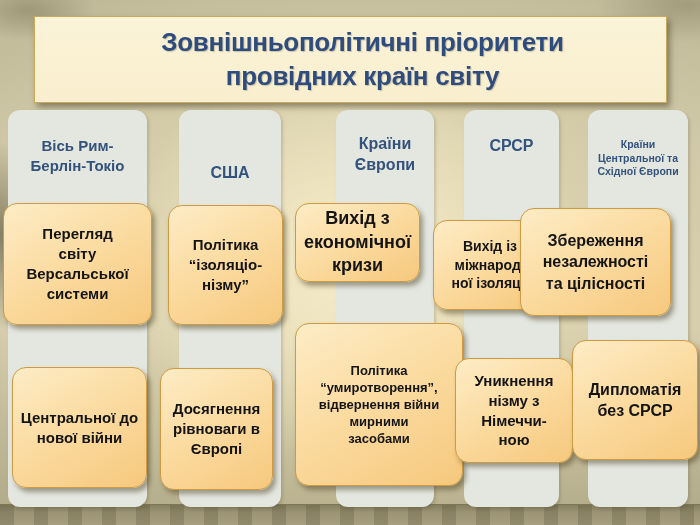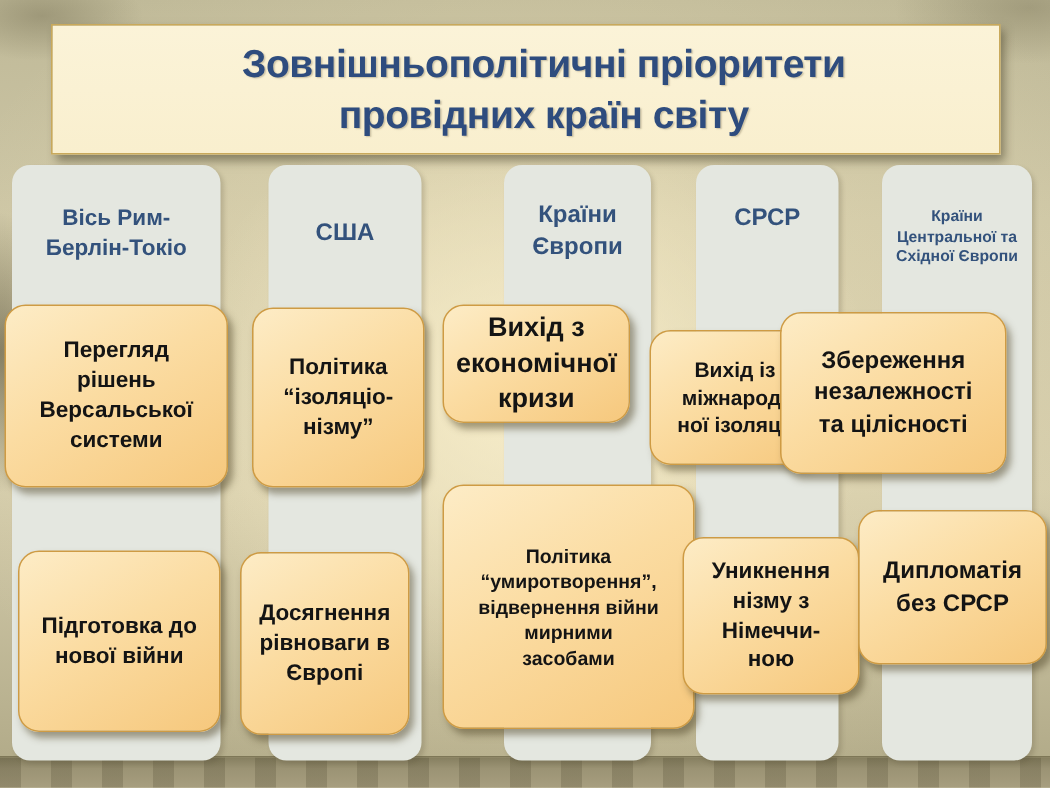--- a/index.html
+++ b/index.html
@@ -49,21 +49,21 @@
   .bar2{left:179px;width:102px;}
   .bar3{left:336px;width:98px;}
   .bar4{left:464px;width:95px;}
   .bar5{left:588px;width:100px;}
   .hdr{
     width:100%;box-sizing:border-box;padding:0 4px;
     font-weight:bold;color:#33527C;text-align:center;
     white-space:pre-line;line-height:1.3;
   }
   .hdr1{padding-top:26px;font-size:15px;}
-  .hdr2{padding-top:36px;font-size:16px;}
+  .hdr2{padding-top:53px;font-size:16px;}
   .hdr3{padding-top:24px;font-size:16px;}
   .hdr4{padding-top:26px;font-size:16px;}
   .hdr5{padding-top:28px;font-size:10.5px;}
   .nb{
     position:absolute;box-sizing:border-box;
     display:flex;align-items:center;justify-content:center;
     text-align:center;font-weight:bold;color:#141414;
     white-space:pre-line;line-height:1.32;
     background:linear-gradient(150deg,#FDECC6 0%,#FBDCA2 45%,#F6C87D 100%);
     border:1.5px solid #CE9B44;
@@ -73,21 +73,21 @@
   }
   .b1{left:3px;top:203px;width:149px;height:122px;font-size:15px;}
   .b2{left:168px;top:205px;width:115px;height:120px;font-size:15px;}
   .b3{left:295px;top:203px;width:125px;height:79px;font-size:18px;}
   .b4{left:433px;top:220px;width:114px;height:90px;font-size:14px;}
   .b5{left:520px;top:208px;width:151px;height:108px;font-size:16px;}
   .b6{left:12px;top:367px;width:135px;height:121px;font-size:15px;}
   .b7{left:160px;top:368px;width:113px;height:122px;font-size:15px;}
   .b8{left:295px;top:323px;width:168px;height:163px;font-size:13px;}
   .b9{left:455px;top:358px;width:118px;height:105px;font-size:15px;}
-  .b10{left:572px;top:340px;width:126px;height:103px;font-size:16px;}
+  .b10{left:572px;top:340px;width:126px;height:120px;font-size:16px;}
 </style>
 </head>
 <body>
 
 <div class="slide">
 
   <div class="bottom-edge"></div>
 
   <div class="title-box">
     <div class="title-text">Зовнішньополітичні пріоритети
@@ -108,36 +108,36 @@
   <div class="bar bar4">
     <div class="hdr hdr4">СРСР</div>
   </div>
   <div class="bar bar5">
     <div class="hdr hdr5">Країни
 Центральної та
 Східної Європи</div>
   </div>
 
   <div class="nb b1">Перегляд
-рішень
+світу
 Версальської
 системи</div>
   <div class="nb b2">Політика
 “ізоляціо-
 нізму”</div>
   <div class="nb b3">Вихід з
 економічної
 кризи</div>
   <div class="nb b4">Вихід із
 міжнарод-
 ної ізоляції</div>
   <div class="nb b5">Збереження
 незалежності
 та  цілісності</div>
-  <div class="nb b6">Підготовка до
+  <div class="nb b6">Центральної до
 нової війни</div>
   <div class="nb b7">Досягнення
 рівноваги в
 Європі</div>
   <div class="nb b8">Політика
 “умиротворення”,
 відвернення війни
 мирними
 засобами</div>
   <div class="nb b9">Уникнення

